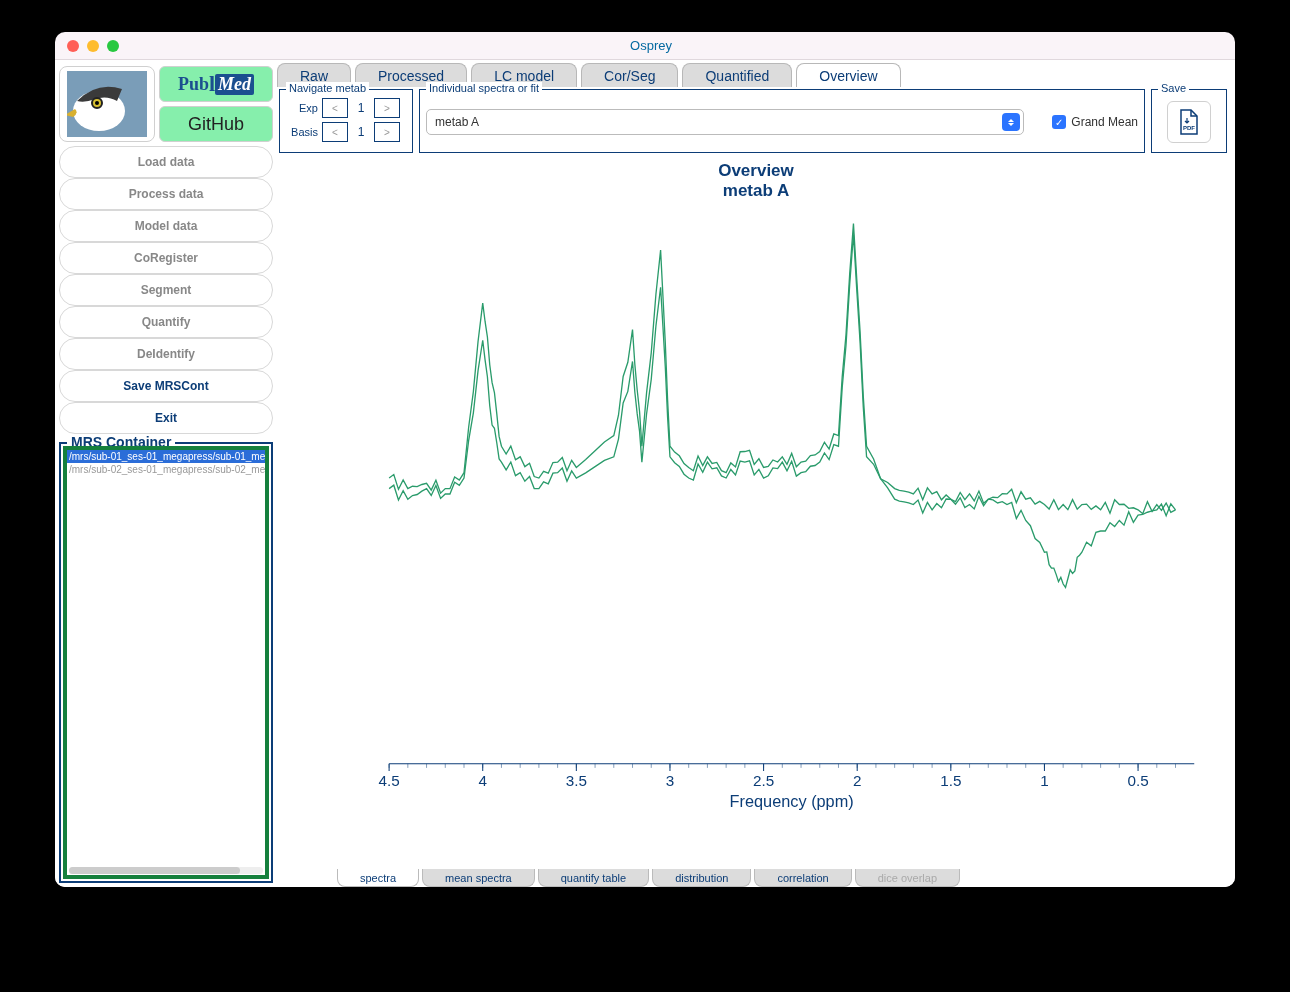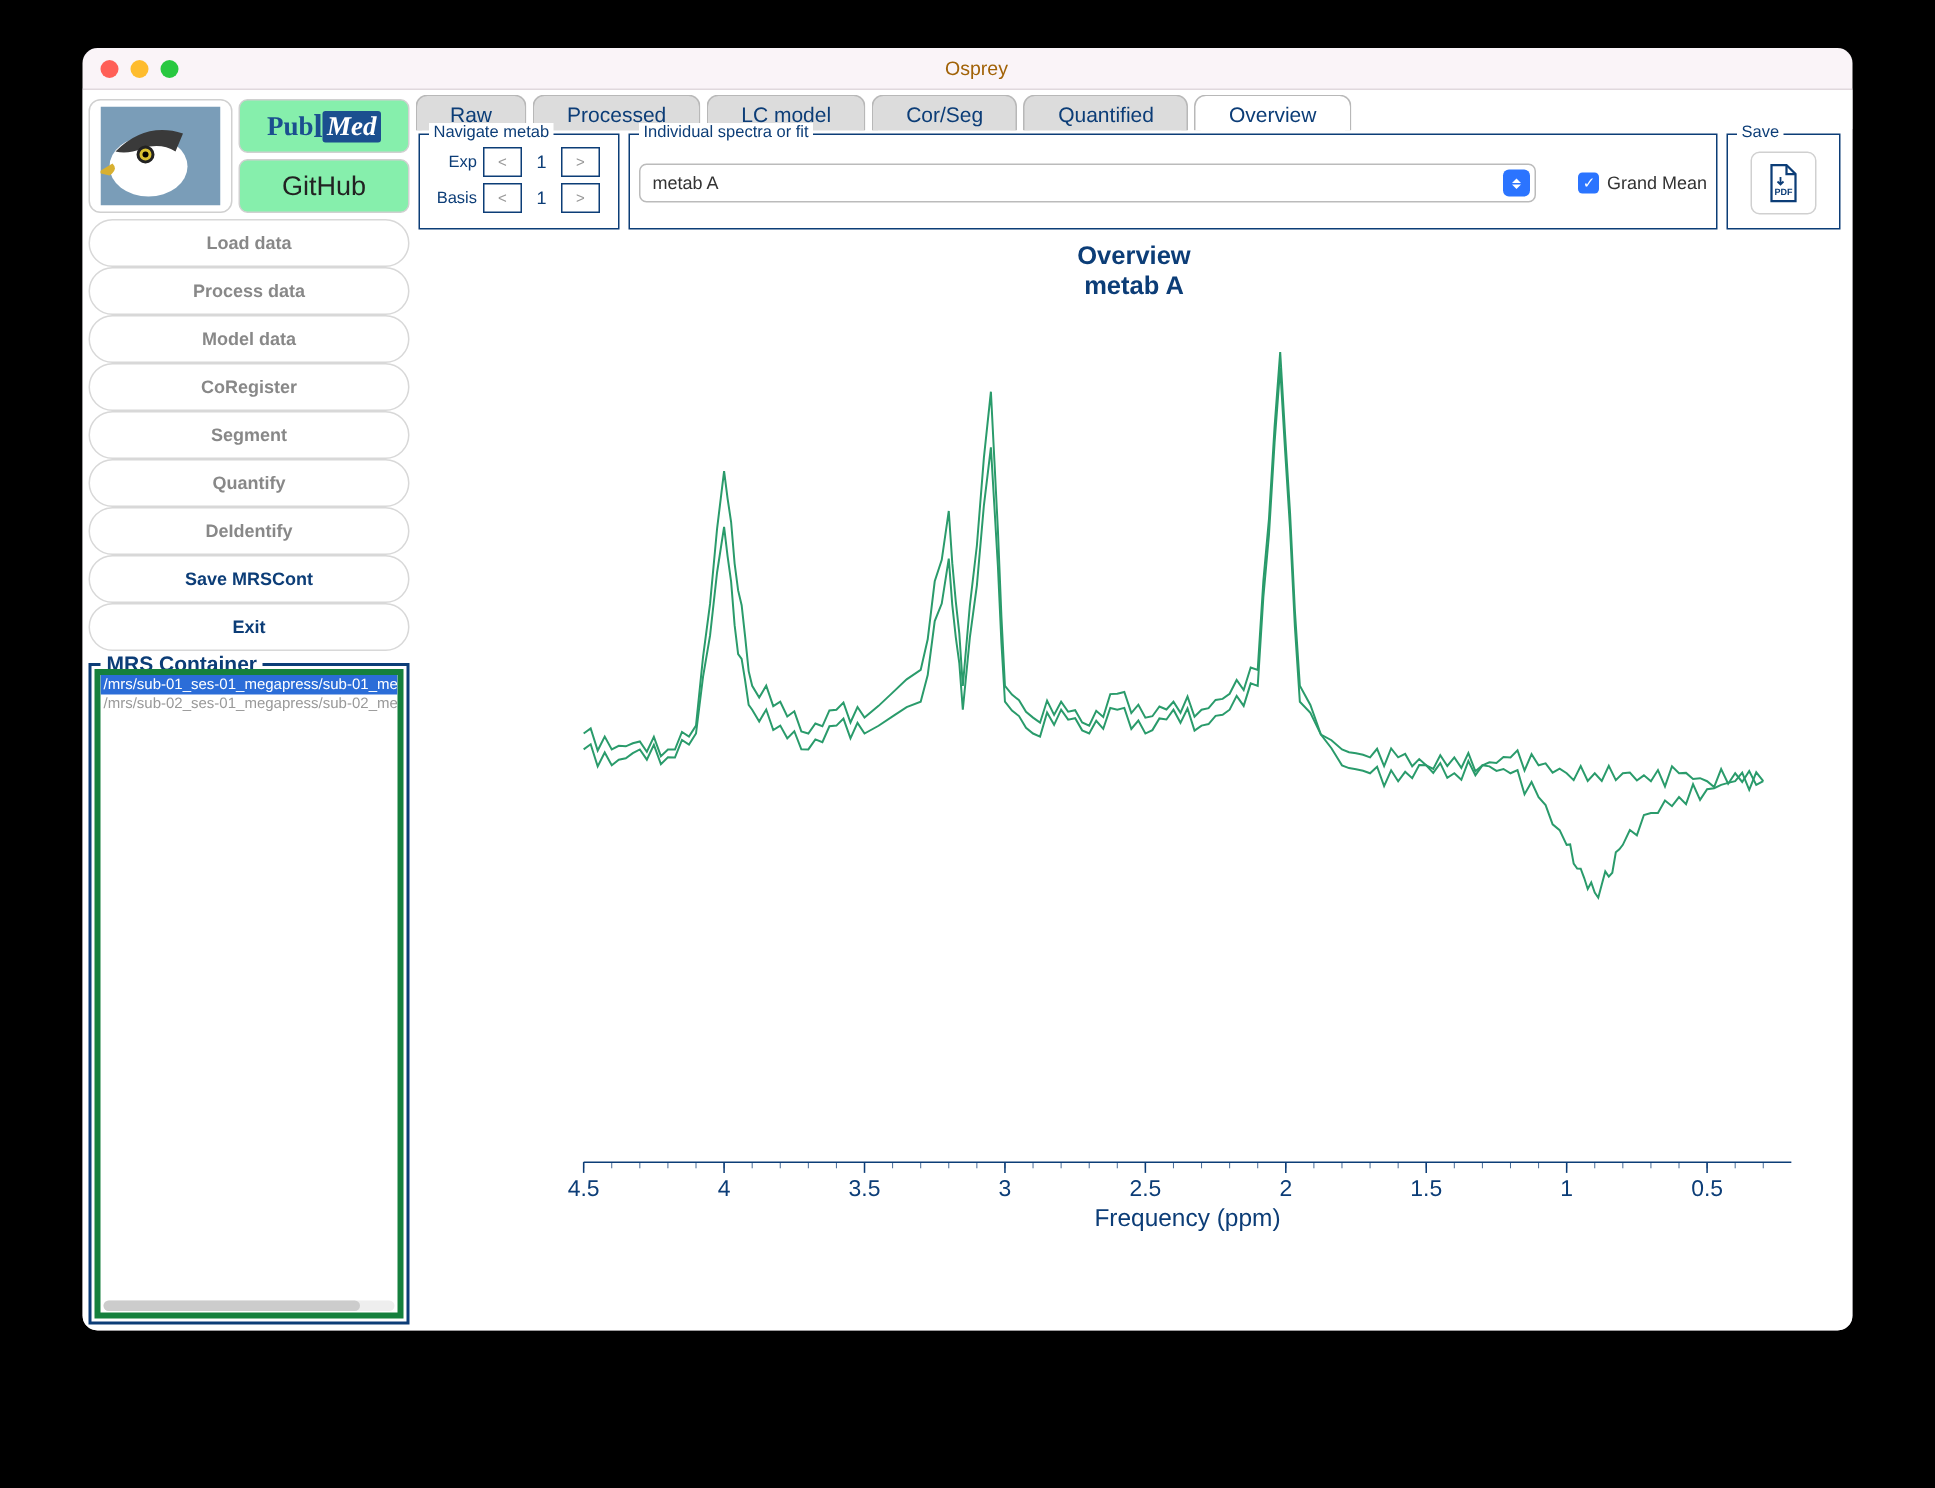--- a/index.html
+++ b/index.html
@@ -36,21 +36,21 @@
   gap: 8px;
 }
 .traffic .dot {
   width: 12px; height: 12px; border-radius: 50%;
 }
 .dot.red { background:#ff5f57; }
 .dot.yellow { background:#febc2e; }
 .dot.green { background:#28c840; }
 .titletext {
   position:absolute; left:12px; right:0; text-align:center;
-  font-size:13px; color:#a16207; font-weight:500;
+  font-size:13px; color:#0369a1; font-weight:500;
 }
 .content {
   flex:1;
   display:flex;
   background:#fff;
 }
 .sidebar {
   width:222px;
   padding:6px 4px 4px 4px;
   display:flex;
@@ -501,15 +501,23 @@
               <line x1="165.11627906976724" y1="590" x2="165.11627906976724" y2="594" stroke="#0c3d77" stroke-width="0.5"></line>
               <line x1="146.74418604651152" y1="590" x2="146.74418604651152" y2="594" stroke="#0c3d77" stroke-width="0.5"></line>
               <line x1="128.37209302325576" y1="590" x2="128.37209302325576" y2="594" stroke="#0c3d77" stroke-width="0.5"></line>
               <line x1="110" y1="590" x2="110" y2="594" stroke="#0c3d77" stroke-width="0.5"></line>
               <text x="505" y="632" fill="#0c3d77" font-size="16" text-anchor="middle">Frequency (ppm)</text>
               <path d="M110 309.59999999999997 L114.59302325581393 306.23273320886005 L119.18604651162788 320.7051697650444 L123.77906976744183 311.58883459863716 L128.37209302325576 320 L132.96511627906972 317.6719092209931 L137.5581395348837 317.9910872265194 L142.1511627906977 315.9491101409521 L146.74418604651166 314.8 L151.3372093023256 321.5055500205245 L155.93023255813955 311.8177818797056 L160.52325581395348 324.42872388347945 L165.11627906976742 320 L169.7093023255814 320.0815148957595 L174.30232558139537 308.5589627112568 L178.89534883720933 311.58088610576567 L183.48837209302332 304.4 L188.08139534883725 259.56982567106985 L192.67441860465118 224.79286878530718 L197.26744186046514 175.6638500659421 L201.86046511627907 138 L204.15697674418604 155.98635916258593 L206.45348837209303 171.2536184897138 L208.75 198.43604048378475 L211.04651162790697 216 L213.34302325581393 225.6851969969812 L215.63953488372093 246.4105462218557 L217.93604651162792 268.7728334341897 L220.2325581395349 278.40000000000003 L224.82558139534885 286.0971650080522 L229.4186046511628 278.2840935019248 L234.01162790697677 291.7059246101159 L238.60465116279073 288.79999999999995 L243.19767441860466 298.4373306768114 L247.79069767441862 295.07132071665507 L252.38372093023258 308.1977194433949 L256.9767441860465 309.59999999999997 L261.56976744186045 303.0272542249848 L266.1627906976744 304.8601247701342 L270.75581395348837 294.4690309726086 L275.3488372093023 294 L279.9418604651163 289.4023643033649 L284.5348837209302 302.4006361169829 L289.12790697674416 292.2277059747668 L293.72093023255815 299.2 L302.90697674418607 291.50916208048335 L312.09302325581393 282.82902215975577 L321.27906976744185 274.1655229936034 L330.4651162790698 268 L335.0581395348837 247.98343472918066 L339.65116279069764 210.0000019296451 L344.24418604651163 195.98414168922403 L348.83720930232556 164 L351.1337209302326 198.15448375766306 L353.43023255813955 223.26317674960967 L355.7267441860465 244.0938581723193 L358.02325581395354 278.40000000000003 L362.6162790697675 226.0125357223665 L367.20930232558146 186.78420665162096 L371.8023255813954 129.24382076679737 L376.3953488372093 86 L378.6918604651163 131.31573022842352 L380.98837209302326 176.9910528066818 L383.2848837209302 233.46716419800487 L385.5813953488372 278.40000000000003 L390.1744186046512 284.17254088629727 L394.76744186046517 287.7902727226426 L399.3604651162791 295.44145782033956 L403.9534883720931 299.2 L408.546511627907 302.5018413987297 L413.139534883721 288.0347057786818 L417.73255813953494 297.3965148365199 L422.3255813953489 288.79999999999995 L426.9186046511628 295.3520413771311 L431.51162790697674 294.35047636859235 L436.1046511627907 302.3348510598671 L440.6976744186046 304.4 L445.29069767441854 294.74715138315304 L449.8837209302325 298.7362245949195 L454.4767441860465 283.8059906162619 L459.06976744186045 283.6 L463.6627906976744 282.4150608708709 L468.25581395348837 296.237249189007 L472.84883720930236 290.73657780542544 L477.4418604651163 299.2 L482.0348837209302 298.2745963022503 L486.6279069767442 291.90669765338276 L491.2209302325582 293.90069767388314 L495.81395348837214 288.79999999999995 L500.40697674418607 296.099886375221 L505 285.41903562739833 L509.59302325581393 298.629725492243 L514.1860465116279 294 L518.7790697674418 293.00355468165947 L523.3720930232557 287.62548975540733 L527.9651162790698 286.9391195894889 L532.5581395348837 283.6 L537.1511627906976 274.5762459427416 L541.7441860465117 281.139248567812 L546.3372093023256 266.3741064235606 L550.9302325581396 268 L554.6046511627908 210.03230790396884 L558.2790697674419 169.36110461453524 L561.953488372093 108.9377596575809 L565.6279069767443 60 L568.8430232558139 114.14977531469856 L572.0581395348837 164.82993127517284 L575.2732558139535 229.74450132170318 L578.4883720930231 278.40000000000003 L585.3779069767442 290.90163861062075 L592.2674418604652 310.2880908099572 L599.1569767441861 319.19447160176856 L606.0465116279071 330.4 L610.639534883721 332.1989851269309 L615.2325581395348 332.94158056446213 L619.8255813953488 333.91753808706386 L624.4186046511627 335.6 L629.0116279069766 331.2845391170963 L633.6046511627906 343.9555372024048 L638.1976744186046 333.635485307732 L642.7906976744185 340.79999999999995 L647.3837209302325 334.63290200106115 L651.9767441860465 338.8030656443249 L656.5697674418604 330.17827379897375 L661.1627906976744 330.4 L665.7558139534883 335.366509672225 L670.3488372093022 328.99451807144777 L674.9418604651163 338.6228114092826 L679.5348837209302 335.6 L684.1279069767443 339.8703646506466 L688.7209302325582 327.6084638240759 L693.3139534883721 336.88357567422946 L697.9069767441862 330.4 L702.5000000000001 331.07696402348773 L707.093023255814 334.0597145398763 L711.686046511628 332.80933284045204 L716.2790697674419 335.6 L720.8720930232558 333.58922790299744 L725.4651162790698 349.37053118421403 L730.0581395348837 341.30197023278396 L734.6511627906976 351.2 L739.2441860465116 356.39357425779065 L743.8372093023256 369.002397682253 L748.4302325581396 372.81353056840777 L753.0232558139535 382.4 L755.3197674418604 382.1541349152231 L757.6162790697674 394.6867022768477 L759.9127906976745 397.916060763271 L762.2093023255815 398 L764.5058139534884 404.14894337140913 L766.8023255813954 411.27616126584707 L769.0988372093024 407.0485200796307 L771.3953488372093 413.6 L773.6918604651163 416.99530983978246 L775.9883720930234 408.41668267247735 L778.2848837209303 399.80346386590656 L780.5813953488373 403.2 L782.8779069767443 400.68136944961844 L785.1744186046512 387.33755792402 L787.4709302325582 385.32015864194386 L789.7674418604652 382.4 L794.3604651162791 372.69121451365015 L798.953488372093 376.2058127300939 L803.546511627907 362.9198852469334 L808.1395348837209 361.6 L812.7325581395348 361.57633279174286 L817.3255813953488 353.43258256587967 L821.9186046511628 357.14246826314604 L826.5116279069767 351.2 L831.1046511627907 355.81641345594085 L835.6976744186047 342.77288283629105 L840.2906976744187 353.0063352746367 L844.8837209302326 346 L849.4767441860465 345.3562111897414 L854.0697674418604 343.1836621646109 L858.6627906976744 341.8752955452362 L863.2558139534883 340.79999999999995 L867.8488372093022 335.24211989332156 L872.4418604651163 346.5089169106399 L877.0348837209303 334.97089321213645 L881.6279069767443 340.79999999999995 " fill="none" stroke="#2a9b6b" stroke-width="1.3"></path>
               <path d="M110 320 L114.59302325581393 316.6327332088601 L119.18604651162788 331.1051697650444 L123.77906976744183 321.98883459863714 L128.37209302325576 330.4 L132.96511627906972 326.77190922099305 L137.5581395348837 325.79108722651944 L142.1511627906977 322.4491101409521 L146.74418604651166 320 L151.3372093023256 326.70555002052447 L155.93023255813955 317.01778187970564 L160.52325581395348 329.6287238834795 L165.11627906976742 325.20000000000005 L169.7093023255814 325.28151489575947 L174.30232558139537 313.7589627112568 L178.89534883720933 316.7808861057657 L183.48837209302332 309.59999999999997 L188.08139534883725 272.56982567106985 L192.67441860465118 245.59286878530716 L197.26744186046514 204.2638500659421 L201.86046511627907 174.39999999999998 L204.15697674418604 193.68635916258592 L206.45348837209303 210.2536184897138 L208.75 238.73604048378476 L211.04651162790697 257.6 L213.34302325581393 260.7851969969812 L215.63953488372093 275.0105462218557 L217.93604651162792 290.87283343418966 L220.2325581395349 294 L224.82558139534885 301.6971650080522 L229.4186046511628 293.8840935019248 L234.01162790697677 307.3059246101159 L238.60465116279073 304.4 L243.19767441860466 312.73733067681144 L247.79069767441862 308.0713207166551 L252.38372093023258 319.8977194433949 L256.9767441860465 320 L261.56976744186045 313.42725422498484 L266.1627906976744 315.2601247701342 L270.75581395348837 304.8690309726086 L275.3488372093023 304.4 L279.9418604651163 299.80236430336487 L284.5348837209302 312.8006361169829 L289.12790697674416 302.6277059747668 L293.72093023255815 309.59999999999997 L302.90697674418607 304.50916208048335 L312.09302325581393 298.4290221597557 L321.27906976744185 292.36552299360335 L330.4651162790698 288.79999999999995 L335.0581395348837 271.38343472918064 L339.65116279069764 236.00000192964507 L344.24418604651163 224.584141689224 L348.83720930232556 195.2 L351.1337209302326 225.454483757663 L353.43023255813955 246.66317674960965 L355.7267441860465 263.5938581723193 L358.02325581395354 294 L362.6162790697675 246.81253572236648 L367.20930232558146 212.78420665162093 L371.8023255813954 160.44382076679733 L376.3953488372093 122.39999999999998 L378.6918604651163 161.21573022842347 L380.98837209302326 200.39105280668176 L383.2848837209302 250.36716419800482 L385.5813953488372 288.79999999999995 L390.1744186046512 294.5725408862972 L394.76744186046517 298.19027272264253 L399.3604651162791 305.84145782033954 L403.9534883720931 309.59999999999997 L408.546511627907 311.60184139872973 L413.139534883721 295.8347057786818 L417.73255813953494 303.8965148365199 L422.3255813953489 294 L426.9186046511628 300.55204137713116 L431.51162790697674 299.55047636859234 L436.1046511627907 307.5348510598671 L440.6976744186046 309.59999999999997 L445.29069767441854 301.24715138315304 L449.8837209302325 306.5362245949195 L454.4767441860465 292.9059906162619 L459.06976744186045 294 L463.6627906976744 292.81506087087087 L468.25581395348837 306.637249189007 L472.84883720930236 301.1365778054254 L477.4418604651163 309.59999999999997 L482.0348837209302 307.3745963022503 L486.6279069767442 299.7066976533827 L491.2209302325582 300.40069767388314 L495.81395348837214 294 L500.40697674418607 302.59988637522105 L505 293.21903562739834 L509.59302325581393 307.72972549224295 L514.1860465116279 304.4 L518.7790697674418 303.40355468165944 L523.3720930232557 298.0254897554073 L527.9651162790698 297.33911958948886 L532.5581395348837 294 L537.1511627906976 284.97624594274157 L541.7441860465117 291.539248567812 L546.3372093023256 276.7741064235606 L550.9302325581396 278.40000000000003 L554.6046511627908 220.43230790396888 L558.2790697674419 179.76110461453527 L561.953488372093 119.33775965758093 L565.6279069767443 70.40000000000003 L568.8430232558139 124.54977531469856 L572.0581395348837 175.22993127517282 L575.2732558139535 240.14450132170316 L578.4883720930231 288.79999999999995 L585.3779069767442 296.1016386106207 L592.2674418604652 310.2880908099572 L599.1569767441861 313.99447160176857 L606.0465116279071 320 L610.639534883721 321.7989851269309 L615.2325581395348 322.54158056446215 L619.8255813953488 323.5175380870639 L624.4186046511627 325.20000000000005 L629.0116279069766 319.58453911709637 L633.6046511627906 330.95553720240486 L638.1976744186046 319.33548530773203 L642.7906976744185 325.20000000000005 L647.3837209302325 322.9329020010612 L651.9767441860465 331.0030656443249 L656.5697674418604 326.27827379897377 L661.1627906976744 330.4 L665.7558139534883 332.766509672225 L670.3488372093022 323.7945180714478 L674.9418604651163 330.82281140928256 L679.5348837209302 325.20000000000005 L684.1279069767443 332.0703646506466 L688.7209302325582 322.4084638240759 L693.3139534883721 334.2835756742295 L697.9069767441862 330.4 L702.5000000000001 328.47696402348777 L707.093023255814 328.85971453987634 L711.686046511628 325.00933284045203 L716.2790697674419 325.20000000000005 L720.8720930232558 320.58922790299744 L725.4651162790698 333.77053118421406 L730.0581395348837 323.10197023278397 L734.6511627906976 330.4 L739.2441860465116 329.09357425779064 L743.8372093023256 335.20239768225304 L748.4302325581396 332.5135305684078 L753.0232558139535 335.6 L757.6162790697674 340.08670227684775 L762.2093023255813 330.83279029181494 L766.8023255813954 340.6219585287534 L771.3953488372093 335.6 L775.9883720930233 340.657820079292 L780.5813953488373 330.7929474596269 L785.1744186046512 340.13031110835686 L789.7674418604652 335.6 L794.3604651162791 335.17673303383503 L798.953488372093 340.3407859678937 L803.546511627907 336.9532623151966 L808.1395348837209 340.79999999999995 L812.7325581395348 333.5006405402284 L817.3255813953488 344.1767112952415 L821.9186046511628 330.9782307664229 L826.5116279069767 335.6 L831.1046511627907 335.3454038724408 L835.6976744186047 339.32470287435376 L840.2906976744187 338.8112674732831 L844.8837209302326 340.79999999999995 L849.4767441860465 344.64997657042414 L854.0697674418604 332.83779131424075 L858.6627906976744 342.44546723902045 L863.2558139534883 335.6 L867.8488372093022 341.26838287378354 L872.4418604651163 334.145553363873 L877.0348837209303 343.218603052417 L881.6279069767443 340.79999999999995 " fill="none" stroke="#2a9b6b" stroke-width="1.3"></path>
             </g>
         </svg>
       </div>
+      <div class="bottom-tabs" id="bottom-tabs">
+          <div class="btab active">spectra</div>
+          <div class="btab ">mean spectra</div>
+          <div class="btab ">quantify table</div>
+          <div class="btab ">distribution</div>
+          <div class="btab ">correlation</div>
+          <div class="btab disabled">dice overlap</div>
+        </div>
     </div>
   </div>
 </div>
 
 </body></html>

